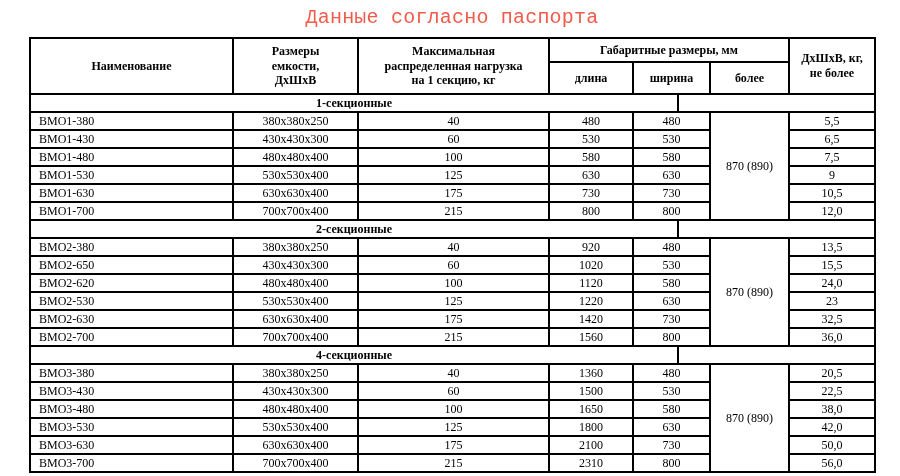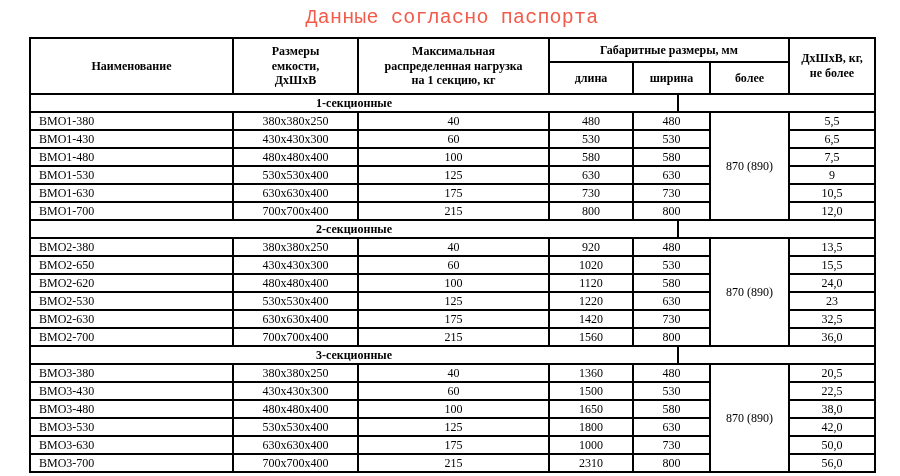--- a/index.html
+++ b/index.html
@@ -190,21 +190,21 @@
           </tr>
           <tr class="data-row">
             <td class="cell-name">ВМО2-700</td>
             <td>700х700х400</td>
             <td>215</td>
             <td>1560</td>
             <td colspan="2">800</td>
             <td>36,0</td>
           </tr>
           <tr class="section-row">
-            <td class="section-title" colspan="5">3-секционные</td>
+            <td class="section-title" colspan="5">4-секционные</td>
             <td colspan="3"></td>
           </tr>
           <tr class="data-row">
             <td class="cell-name">ВМО3-380</td>
             <td>380х380х250</td>
             <td>40</td>
             <td>1360</td>
             <td colspan="2">480</td>
             <td class="cell-height-merged" rowspan="6">870 (890)</td>
             <td>20,5</td>
@@ -230,21 +230,21 @@
             <td>530х530х400</td>
             <td>125</td>
             <td>1800</td>
             <td colspan="2">630</td>
             <td>42,0</td>
           </tr>
           <tr class="data-row">
             <td class="cell-name">ВМО3-630</td>
             <td>630х630х400</td>
             <td>175</td>
-            <td>1000</td>
+            <td>2100</td>
             <td colspan="2">730</td>
             <td>50,0</td>
           </tr>
           <tr class="data-row">
             <td class="cell-name">ВМО3-700</td>
             <td>700х700х400</td>
             <td>215</td>
             <td>2310</td>
             <td colspan="2">800</td>
             <td>56,0</td>

